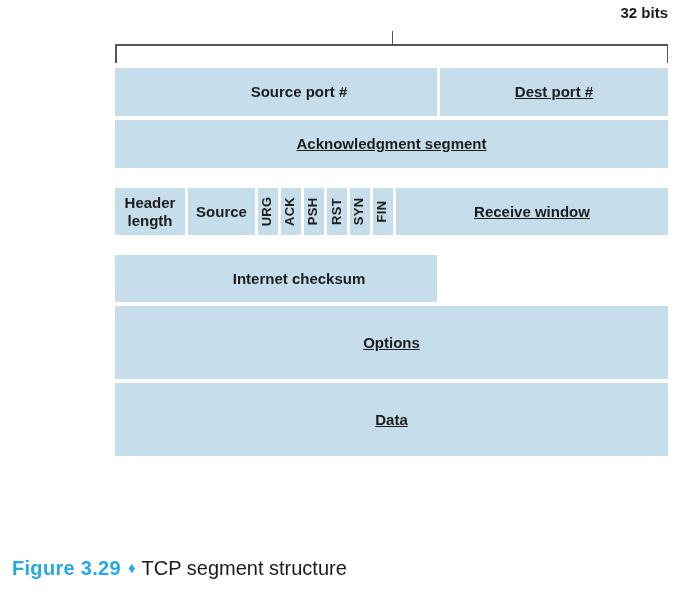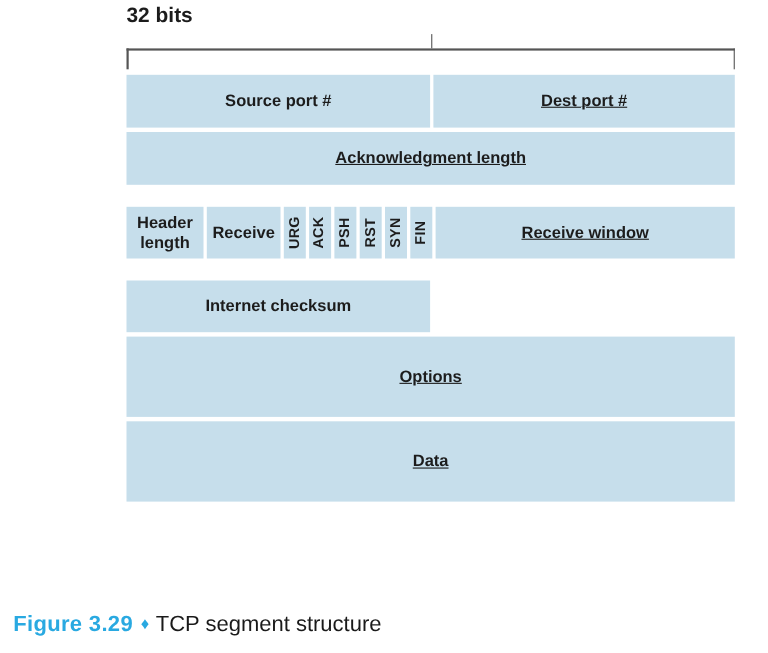--- a/index.html
+++ b/index.html
@@ -11,22 +11,22 @@
     position:relative;
     width:698px;
     height:594px;
     background:#ffffff;
     overflow:hidden;
   }
   
   .bits-label {
     position:absolute;
     left:115px; top:4px; width:553px;
-    text-align:left;
-    font-size:19px;
+    text-align:right;
+    font-size:15px;
     font-weight:600;
     color:#1c1c1c;
   }
   .tick, .hline { position:absolute; background:#555555; }
   .center-tick { left:391.5px; top:31px; width:1.5px; height:13px; }
   .hline       { left:115px;  top:44px; width:553px; height:1.5px; }
   .left-tick   { left:115px;  top:44px; width:1.5px; height:19px; }
   .right-tick  { left:666.5px;top:44px; width:1.5px; height:19px; }
 
   
@@ -43,21 +43,21 @@
     background:#c6deeb;
     display:flex;
     align-items:center;
     justify-content:center;
     text-align:center;
     font-size:15px;
     font-weight:600;
     color:#1c1c1c;
     line-height:1.15;
   }
-  .w276 { width:276px; }
+  .w276 { width:276px;padding-left:46px; }
   .w70  { width:70px; }
   .w67  { width:67px; }
   .w20  { width:20px; flex:none; }
   .grow { flex:1;text-decoration:underline; }
   .flag-cell span {
     display:block;
     transform:rotate(-90deg);
     white-space:nowrap;
     font-size:13px;
     font-weight:600;
@@ -98,26 +98,26 @@
 
   <div class="segment-table">
 
     <div class="row h48">
       <div class="cell w276">Source port #</div>
       <div class="cell grow">Dest port #</div>
     </div>
 
 
     <div class="row h48">
-      <div class="cell grow">Acknowledgment length</div>
+      <div class="cell grow">Acknowledgment segment</div>
     </div>
 
     <div class="row h47">
       <div class="cell w70">Header length</div>
-      <div class="cell w67">Receive</div>
+      <div class="cell w67">Source</div>
       <div class="cell w20 flag-cell">
           <span>URG</span>
         </div>
       <div class="cell w20 flag-cell">
           <span>ACK</span>
         </div>
       <div class="cell w20 flag-cell">
           <span>PSH</span>
         </div>
       <div class="cell w20 flag-cell">

